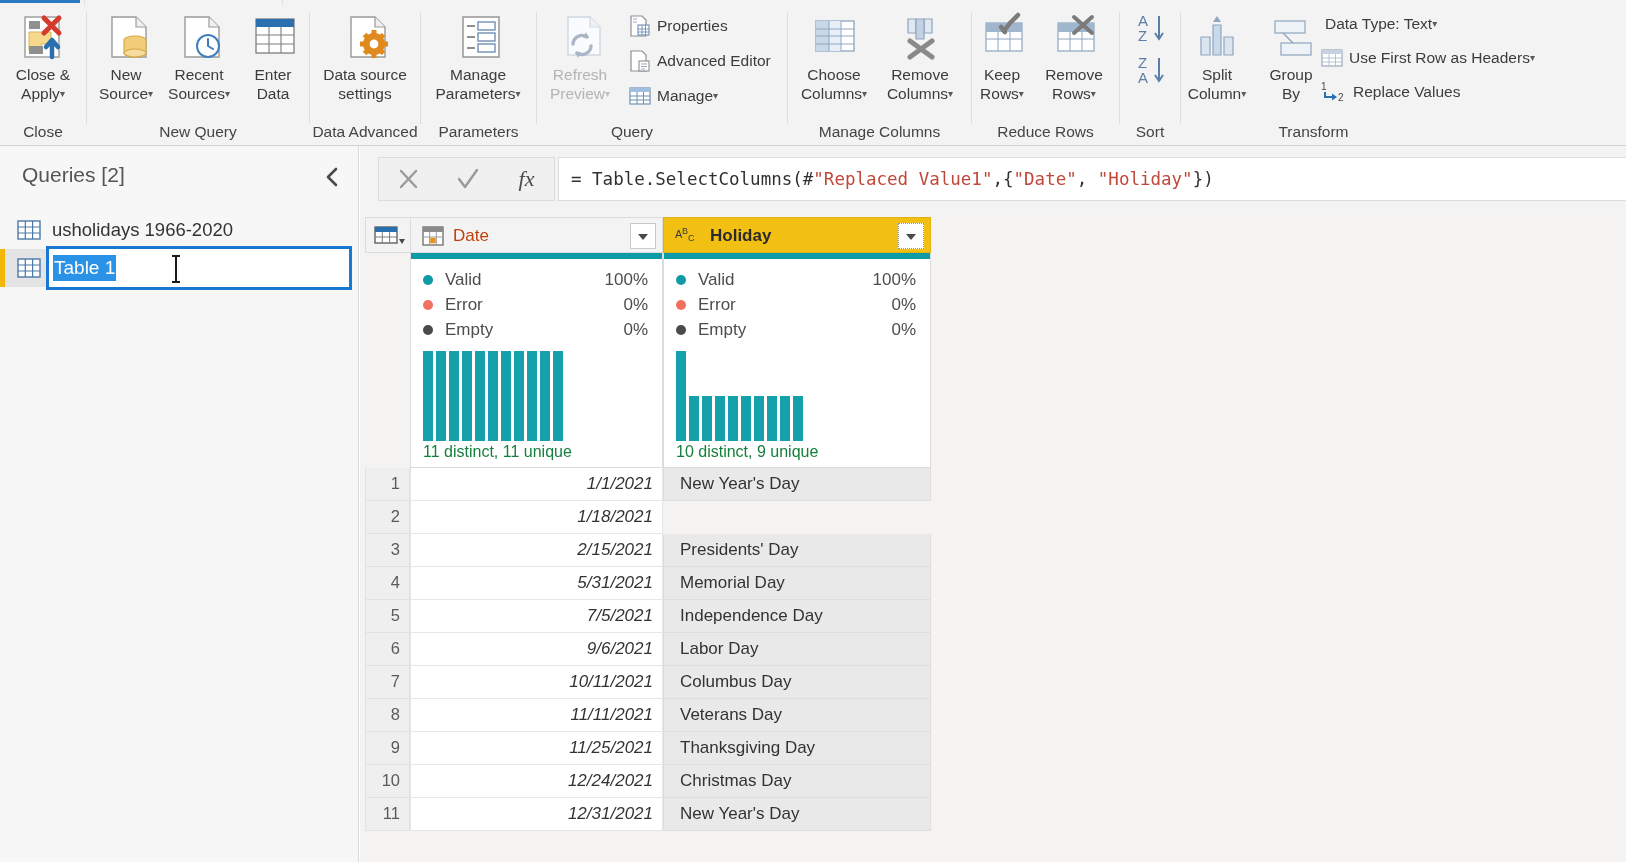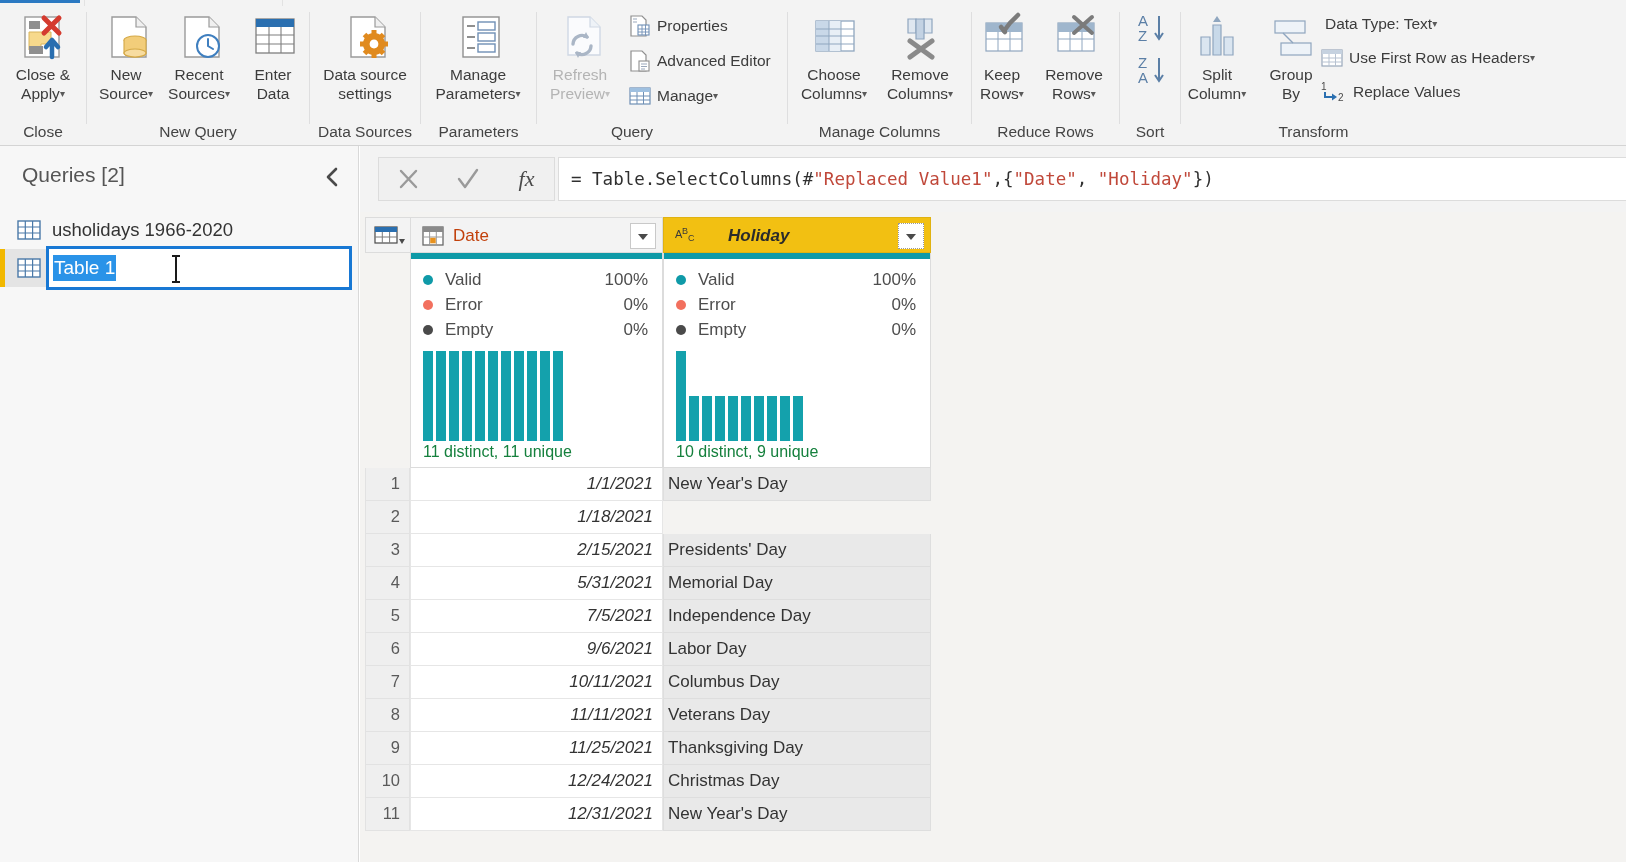--- a/index.html
+++ b/index.html
@@ -221,21 +221,21 @@
   }
   .c-date {
     position: absolute; left: 45px; top: 0; width: 253px; height: 33px;
     background: #ffffff; border: 1px solid #e6e6e6; border-top: none;
     text-align: right; padding-right: 9px; line-height: 31px;
     font-size: 17px; color: #333333; font-style: italic;
   }
   .c-hol {
     position: absolute; left: 298px; top: 0; width: 268px; height: 33px;
     background: #e9e9e9; border: 1px solid #dedede; border-top: none;
-    padding-left: 4px; line-height: 31px;
+    padding-left: 16px; line-height: 31px;
     font-size: 17px; color: #333333;
   }
 </style>
 </head>
 <body>
 
 <div id="app">
 
   <div id="ribbon">
 
@@ -333,21 +333,21 @@
               </g>
               <circle cx="53" cy="31" r="4.4" fill="#ffffff"></circle>
             </svg>
           </div>
           <div class="blabel">
             <span>Data source</span><br>
             <span>settings</span>
           </div>
         </div>
       </div>
-      <div class="glabel">Data Sources</div>
+      <div class="glabel">Data Advanced</div>
     </div>
     <div class="gsep" style="left:420px;"></div>
 
     <div class="rgroup" id="g-params" style="left:421px; width:115px;">
       <div class="gitems">
         <div class="bigbtn" style="left:13px;">
           <div class="bicon">
             <svg width="88" height="48" viewBox="0 0 88 48">
               <rect x="29" y="4" width="36" height="40" fill="#ffffff" stroke="#8f8f8f" stroke-width="1.4"></rect>
               <g stroke="#6f8fb5" stroke-width="1.4" fill="#ffffff">
@@ -680,21 +680,21 @@
       </div>
 
       <div id="hdr-hol">
         <div class="hdr-icon">
           <svg width="26" height="22" viewBox="0 0 26 22">
             <text x="0" y="13" font-family="Liberation Sans, sans-serif" font-size="11" fill="#3a3a3a">A</text>
             <text x="7" y="9" font-family="Liberation Sans, sans-serif" font-size="9" fill="#3a3a3a">B</text>
             <text x="13" y="16" font-family="Liberation Sans, sans-serif" font-size="9" fill="#3a3a3a">C</text>
           </svg>
         </div>
-        <div class="hdr-text" style="left:64px;font-style:italic;">Holiday</div>
+        <div class="hdr-text" style="left:46px;">Holiday</div>
         <div class="hdr-drop">
           <svg width="24" height="24" viewBox="0 0 24 24">
             <path d="M7 10 L17 10 L12 16 Z" fill="#4a4a4a"></path>
           </svg>
         </div>
       </div>
     </div>
 
     <div class="prof" id="prof-date">
       <div class="prof-top"></div>

